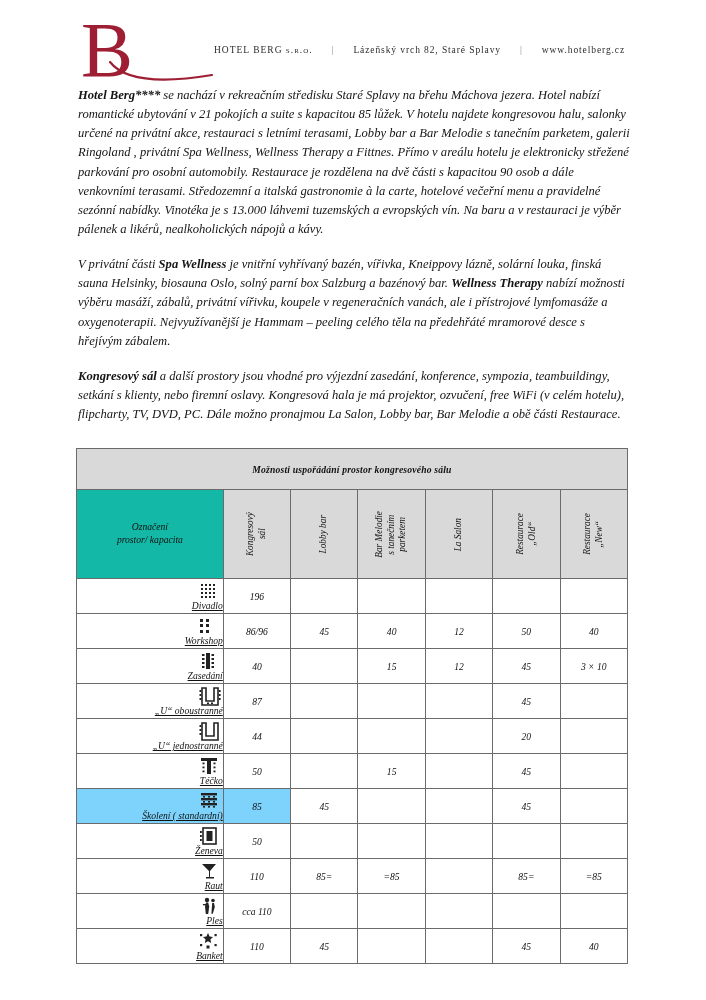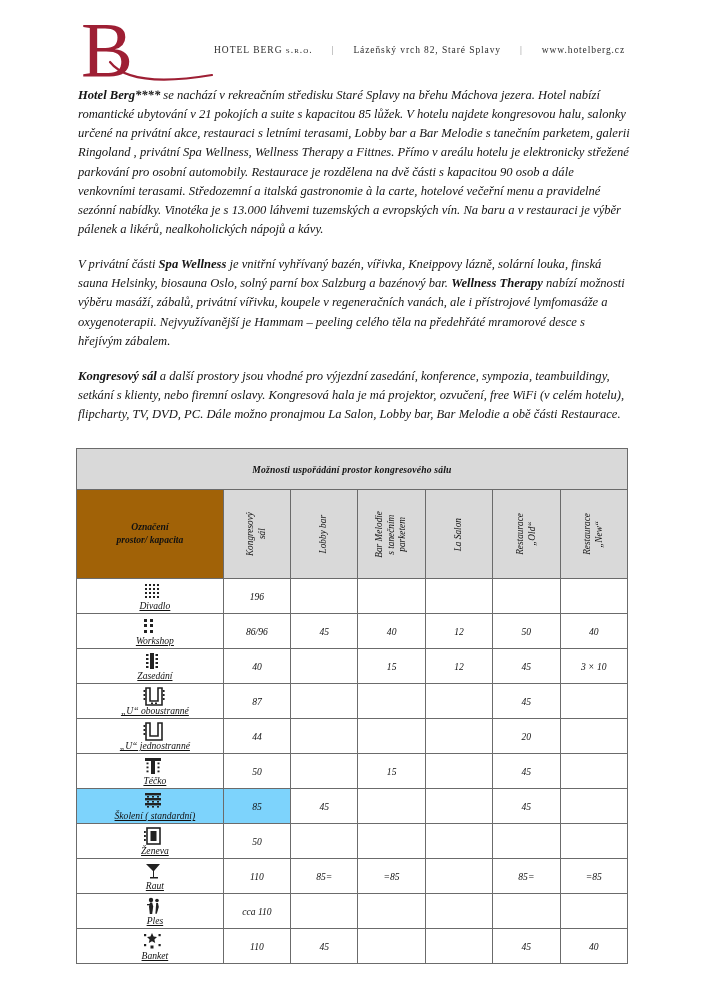--- a/index.html
+++ b/index.html
@@ -124,34 +124,34 @@
     font-style: italic;
     font-size: 9.3px;
     line-height: 1.25;
     margin: 0 auto;
     white-space: pre-line;
     text-align: center;
     max-height: 82px;
   }
   .firsthead {
     font-style: italic;
-    font-weight: bold;
+    font-weight: normal;
     font-size: 10px;
     line-height: 1.35;
-    background: #a16207;
+    background: #14b8a6;
   }
   .row-label-cell {
     text-align: left;
     padding: 2px 2px 2px 4px;
     height: 34px;
   }
   .row-label-inner {
     display: flex;
     flex-direction: column;
-    align-items: center;
+    align-items: flex-end;
     justify-content: center;
     gap: 0px;
   }
   .row-name {
     font-style: italic;
     font-size: 9.6px;
     text-decoration: underline;
     margin-left: 10px;
     margin-top: -1px;
   }

